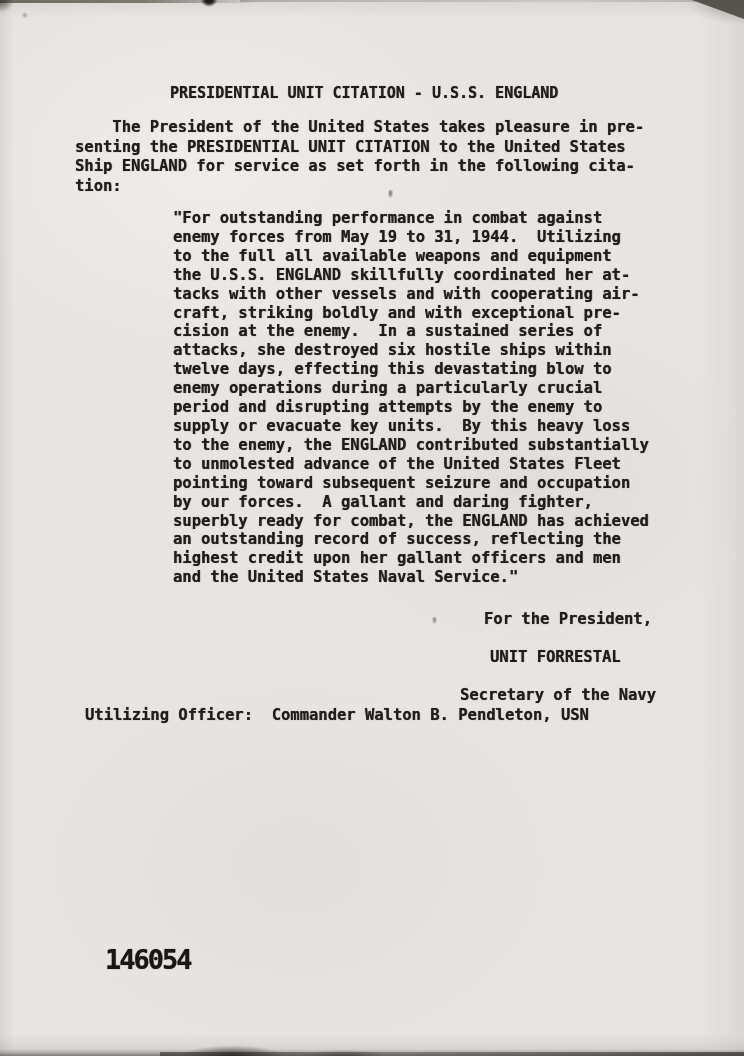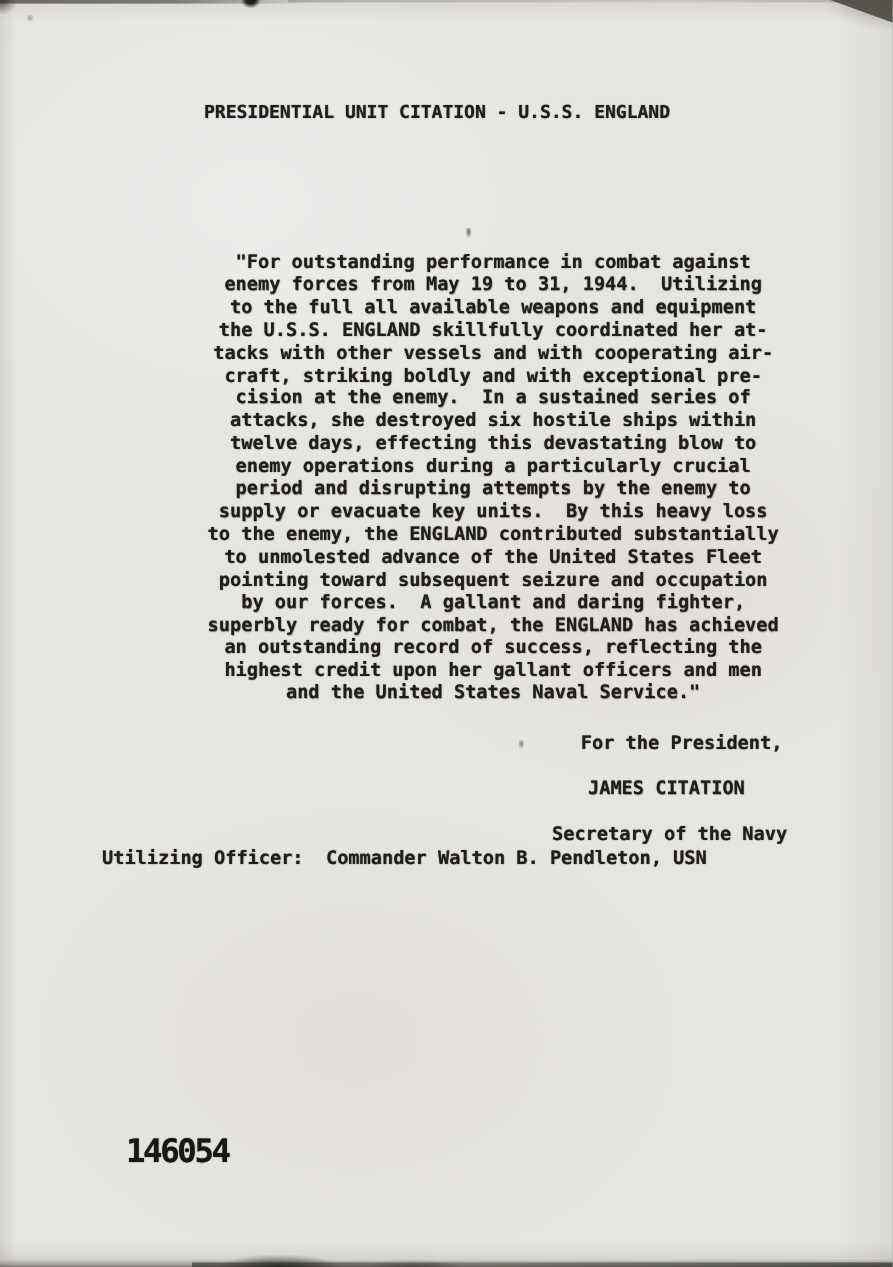--- a/index.html
+++ b/index.html
@@ -12,21 +12,20 @@
     background-image:
       linear-gradient(90deg, rgba(110,107,100,0.14) 0px, rgba(110,107,100,0.0) 14px),
       linear-gradient(90deg, rgba(0,0,0,0) 94%, rgba(110,107,100,0.10) 100%),
       linear-gradient(180deg, rgba(110,107,100,0.12) 0px, rgba(0,0,0,0) 18px),
       linear-gradient(0deg, rgba(95,92,86,0.18) 0px, rgba(0,0,0,0) 22px),
       radial-gradient(ellipse 420px 300px at 28% 16%, rgba(255,255,255,0.30), rgba(255,255,255,0) 70%),
       radial-gradient(ellipse 300px 220px at 72% 46%, rgba(210,207,200,0.35), rgba(210,207,200,0) 75%),
       radial-gradient(ellipse 360px 260px at 40% 82%, rgba(214,211,204,0.30), rgba(214,211,204,0) 75%);
     font-family:"DejaVu Sans Mono","Liberation Mono",monospace;
     color:#201e1b;
-    text-align:center;
   }
   .txt{
     position:absolute;
     font-weight:700;
     font-size:15.5px;
     line-height:19.5px;
     letter-spacing:0;
     color:#201e1b;
     text-shadow:0 0 1px rgba(32,30,27,0.6), 0.4px 0.4px 0.6px rgba(32,30,27,0.35);
     white-space:pre;
@@ -116,20 +115,24 @@
   <div class="artifact bottom-strip"></div>
   <div class="artifact bottom-strip-dark"></div>
   <div class="artifact bottom-blob"></div>
   <div class="artifact bottom-blob-2"></div>
   <div class="artifact speck-a"></div>
   <div class="artifact speck-b"></div>
   <div class="artifact speck-c"></div>
 
   <div class="txt doc-title">PRESIDENTIAL UNIT CITATION - U.S.S. ENGLAND</div>
 
+  <div class="txt intro">    The President of the United States takes pleasure in pre-
+senting the PRESIDENTIAL UNIT CITATION to the United States
+Ship ENGLAND for service as set forth in the following cita-
+tion:</div>
 
   <div class="txt citation">"For outstanding performance in combat against
 enemy forces from May 19 to 31, 1944.  Utilizing
 to the full all available weapons and equipment
 the U.S.S. ENGLAND skillfully coordinated her at-
 tacks with other vessels and with cooperating air-
 craft, striking boldly and with exceptional pre-
 cision at the enemy.  In a sustained series of
 attacks, she destroyed six hostile ships within
 twelve days, effecting this devastating blow to
@@ -140,21 +143,21 @@
 to unmolested advance of the United States Fleet
 pointing toward subsequent seizure and occupation
 by our forces.  A gallant and daring fighter,
 superbly ready for combat, the ENGLAND has achieved
 an outstanding record of success, reflecting the
 highest credit upon her gallant officers and men
 and the United States Naval Service."</div>
 
   <div class="txt close-1">For the President,</div>
 
-  <div class="txt close-2">JAMES CITATION</div>
+  <div class="txt close-2">UNIT FORRESTAL</div>
 
   <div class="txt close-3">Secretary of the Navy</div>
 
   <div class="txt co-line">Utilizing Officer:  Commander Walton B. Pendleton, USN</div>
 
   <div class="txt stamp">146054</div>
 
 </div>
 
 </body></html>

